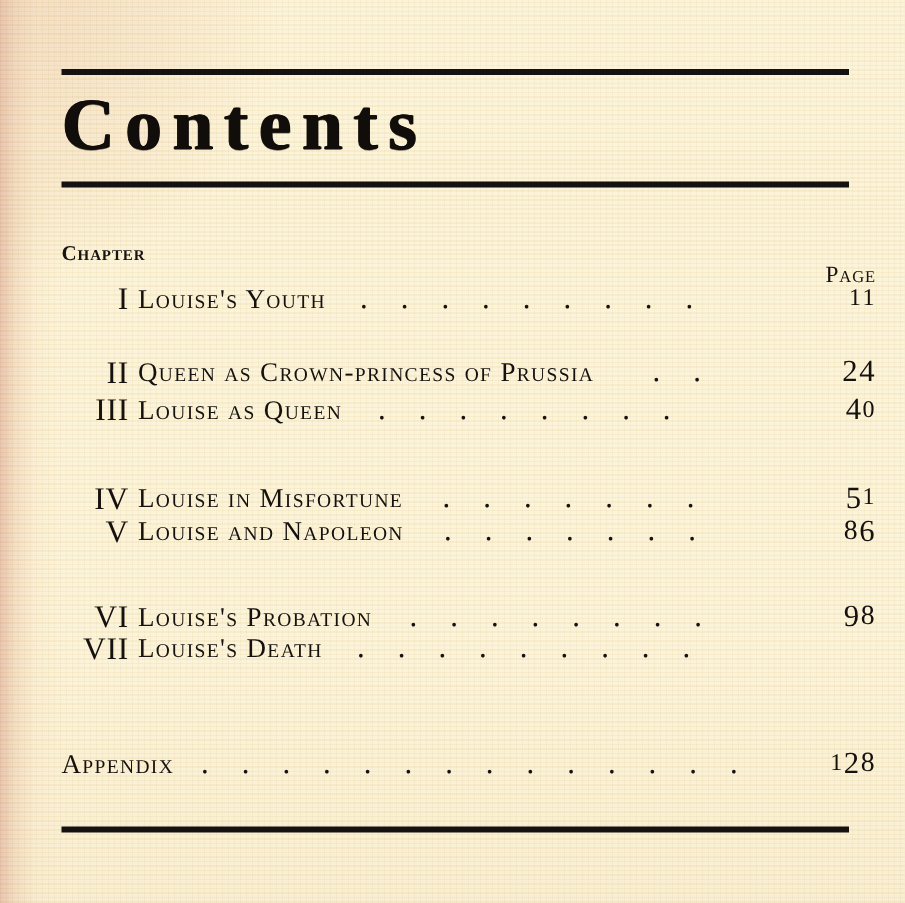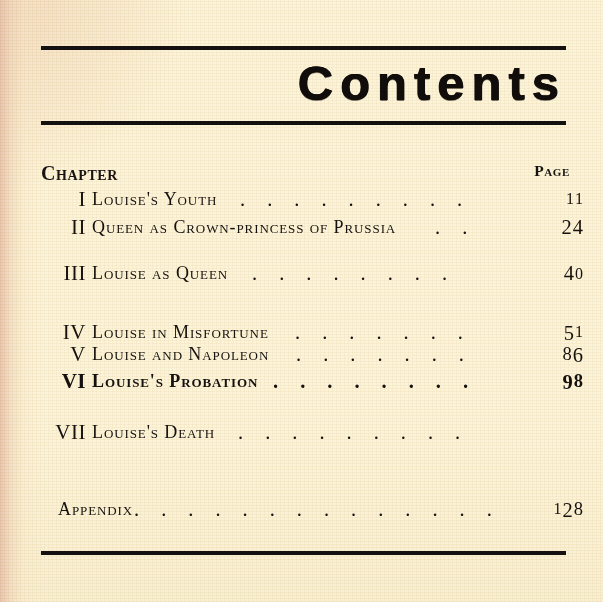--- a/index.html
+++ b/index.html
@@ -59,22 +59,22 @@
   #rule-top    { top: 46px;  height: 4px; }
   #rule-under-title { top: 121px; height: 4px; }
   #rule-bottom { top: 551px; height: 4px; }
 
   
   #title {
     position: absolute;
     top: 54px;
     left: 41px;
     width: 525px;
-    text-align: right;
-    font-family: Liberation Sans, sans-serif;
+    text-align: left;
+    font-family: Liberation Serif, serif;
     font-size: 49px;
     line-height: 58px;
     font-weight: 700;
     letter-spacing: 7px;
     color: #100d0b;
     font-stretch: condensed;
     text-shadow:
       0.6px 0 0 #100d0b,
       -0.4px 0.4px 0 #241d16,
       0 0.7px 0.4px rgba(20,16,12,0.55);
@@ -92,36 +92,37 @@
   .head-row {
     position: absolute;
     top: 162px;
     left: 0;
     width: 603px;
     height: 18px;
   }
   .head-chapter {
     position: absolute;
     left: 41px;
-    font-size: 20px;
+    font-size: 14px;
     font-variant: small-caps;
     letter-spacing: 0.6px;
     color: #171310;
     font-weight: 600;
   }
   .head-page {
     position: absolute;
     left: 520px;
     width: 64px;
-    text-align: center;
+    text-align: right;
     font-size: 15.5px;
     font-variant: small-caps;
     letter-spacing: 0.6px;
     color: #171310;
-    font-weight: 700;
+    font-weight: 400;
+    margin-top: 13px;
   }
 
   .row {
     position: absolute;
     left: 0;
     width: 603px;
     height: 30px;
   }
 
   .num {
@@ -169,21 +170,21 @@
     line-height: 30px;
     color: #15110e;
     letter-spacing: 1px;
   }
   
   .pg .osf-1 { font-size: 16px; vertical-align: 2.5px; }
   .pg .osf-8 { font-size: 18.5px; vertical-align: 1.5px; }
   .pg .osf-0 { font-size: 16px; vertical-align: 1px; }
 
   
-  #row-appendix .label { left: 58px; }
+  #row-appendix .label { left: 41px; }
 </style>
 </head>
 <body>
 
 <div id="page">
 
   <div class="rule" id="rule-top"></div>
 
   <div id="title">Contents</div>
 
@@ -196,21 +197,21 @@
       <span class="head-page">Page</span>
     </div>
 
     <div id="rows-host">
         <div class="row" id="row-i" style="top: 184px;">
           <span class="num">I</span>
           <span class="label">Louise's Youth</span>
           <span class="leader" style="left: 240px; width: 274px;">.........</span>
           <span class="pg"><span class="osf-1">1</span><span class="osf-1">1</span></span>
         </div>
-        <div class="row" id="row-ii" style="top: 212px;">
+        <div class="row" id="row-ii" style="top: 233px;">
           <span class="num">II</span>
           <span class="label">Queen as Crown-princess of Prussia</span>
           <span class="leader" style="left: 435px; width: 79px;">..</span>
           <span class="pg"><span>2</span><span>4</span></span>
         </div>
         <div class="row" id="row-iii" style="top: 258px;">
           <span class="num">III</span>
           <span class="label">Louise as Queen</span>
           <span class="leader" style="left: 252px; width: 262px;">........</span>
           <span class="pg"><span>4</span><span class="osf-0">0</span></span>
@@ -220,21 +221,21 @@
           <span class="label">Louise in Misfortune</span>
           <span class="leader" style="left: 295px; width: 219px;">.......</span>
           <span class="pg"><span>5</span><span class="osf-1">1</span></span>
         </div>
         <div class="row" id="row-v" style="top: 339.2px;">
           <span class="num">V</span>
           <span class="label">Louise and Napoleon</span>
           <span class="leader" style="left: 296px; width: 218px;">.......</span>
           <span class="pg"><span class="osf-8">8</span><span>6</span></span>
         </div>
-        <div class="row" id="row-vi" style="top: 366px; font-weight: bold;">
+        <div class="row" id="row-vi" style="top: 396px;">
           <span class="num">VI</span>
           <span class="label">Louise's Probation</span>
           <span class="leader" style="left: 273px; width: 241px;">........</span>
           <span class="pg"><span>9</span><span class="osf-8">8</span></span>
         </div>
         <div class="row" id="row-vii" style="top: 416.8px;">
           <span class="num">VII</span>
           <span class="label">Louise's Death</span>
           <span class="leader" style="left: 238px; width: 276px;">.........</span>
         </div>

